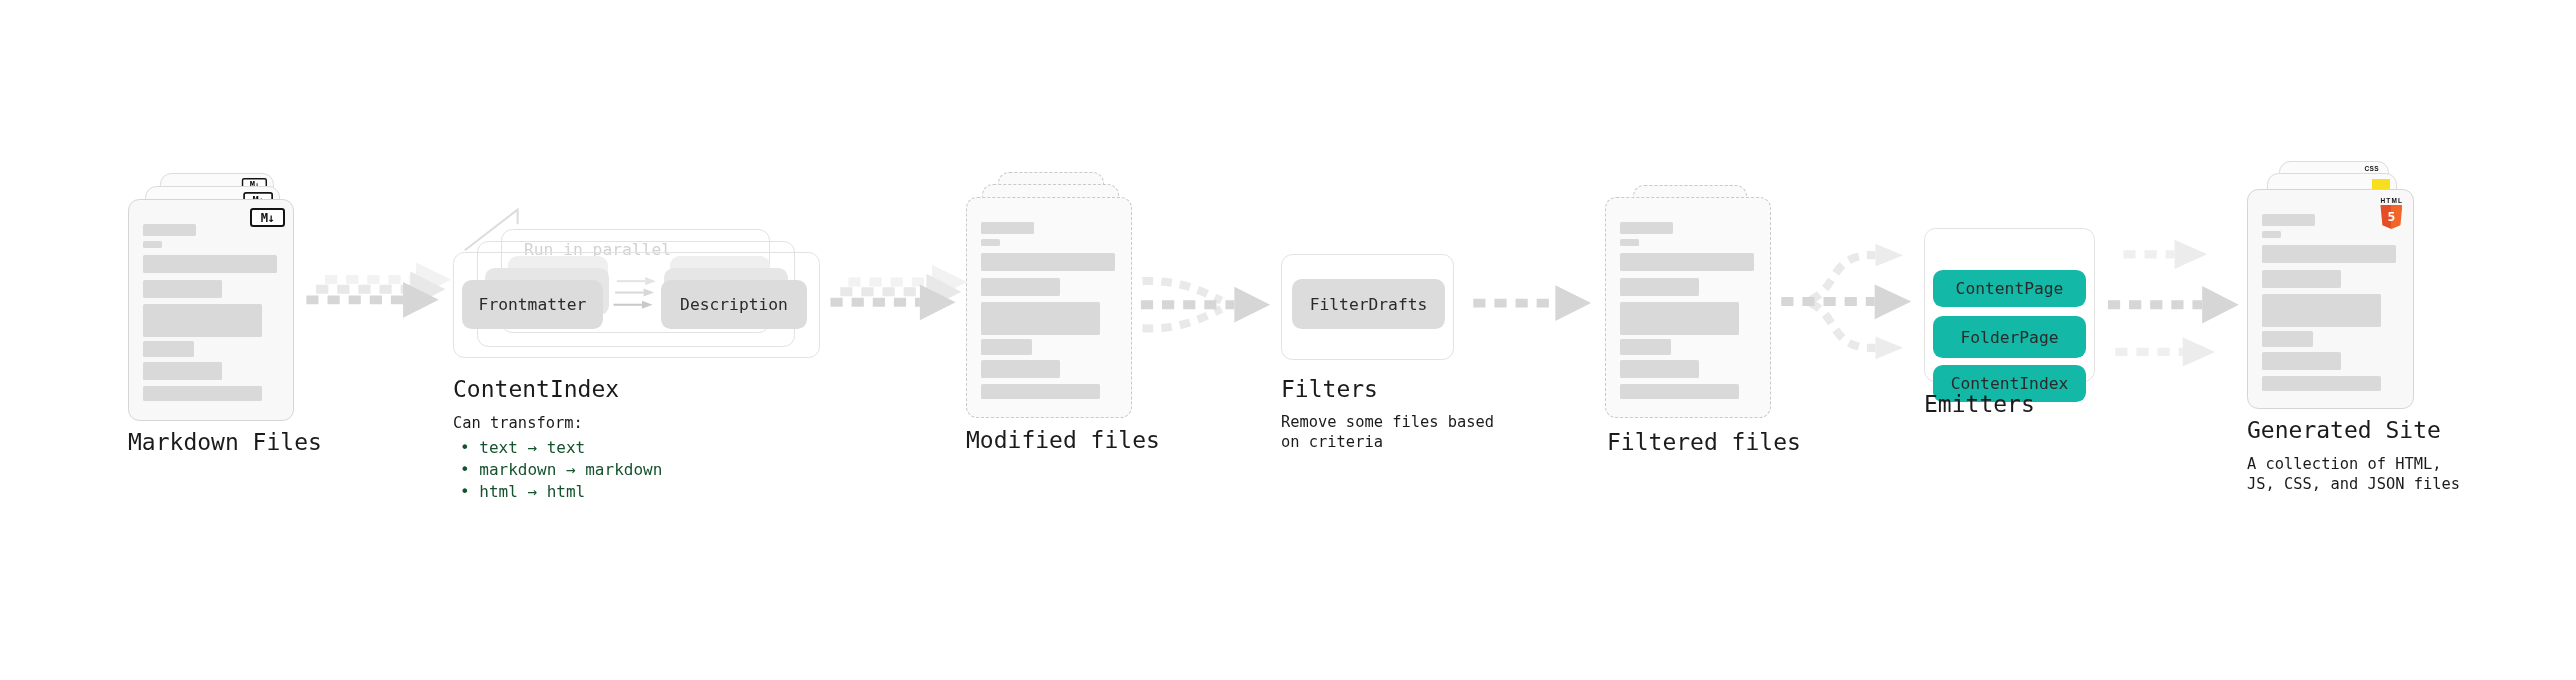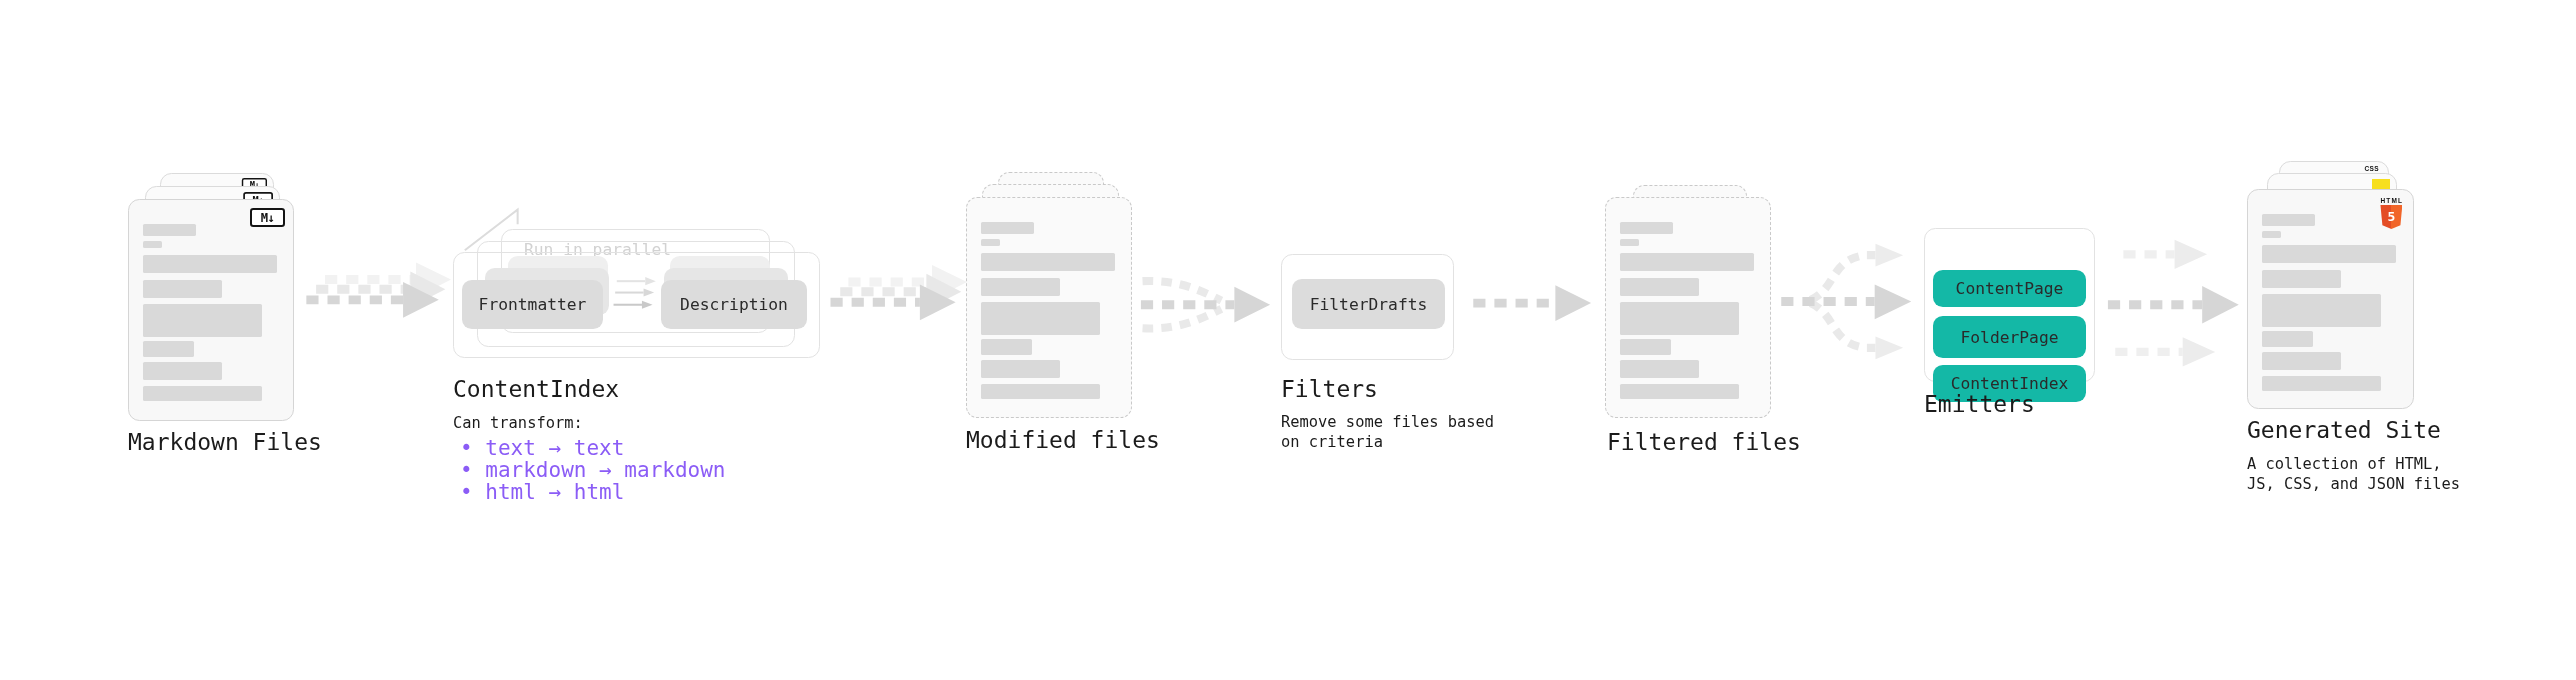--- a/index.html
+++ b/index.html
@@ -5,21 +5,21 @@
   html,body{margin:0;padding:0;background:#fff;}
   .canvas{
     position:relative;width:2576px;height:681px;background:#fff;overflow:hidden;
     font-family:"DejaVu Sans Mono","Liberation Mono",monospace;color:#1b1b1b;
   }
   .overlay{position:absolute;left:0;top:0;width:2576px;height:681px;pointer-events:none;}
 
   
   .label{position:absolute;font-size:23px;white-space:nowrap;color:#1b1b1b;}
   .sub{position:absolute;font-size:15.4px;line-height:19.5px;white-space:pre-line;color:#1b1b1b;}
-  .bullets{position:absolute;font-size:21px;line-height:22px;white-space:nowrap;color:#8b5cf6;}
+  .bullets{position:absolute;font-size:16px;line-height:22px;white-space:nowrap;color:#14532d;}
   .note{position:absolute;font-size:16.3px;color:#d2d2d2;white-space:nowrap;}
 
   
   .card{position:absolute;border-radius:11.4px;box-sizing:border-box;}
   .solid{background:#f8f8f8;border:1.6px solid #d5d5d5;}
   .soft{background:#fbfbfb;border:1.6px solid #dbdbdb;}
   .dashedc{background:#fafafa;border:1.6px dashed #c9c9c9;}
 
   
   .ln{position:absolute;left:14px;background:#d9d9d9;border-radius:1.6px;}

